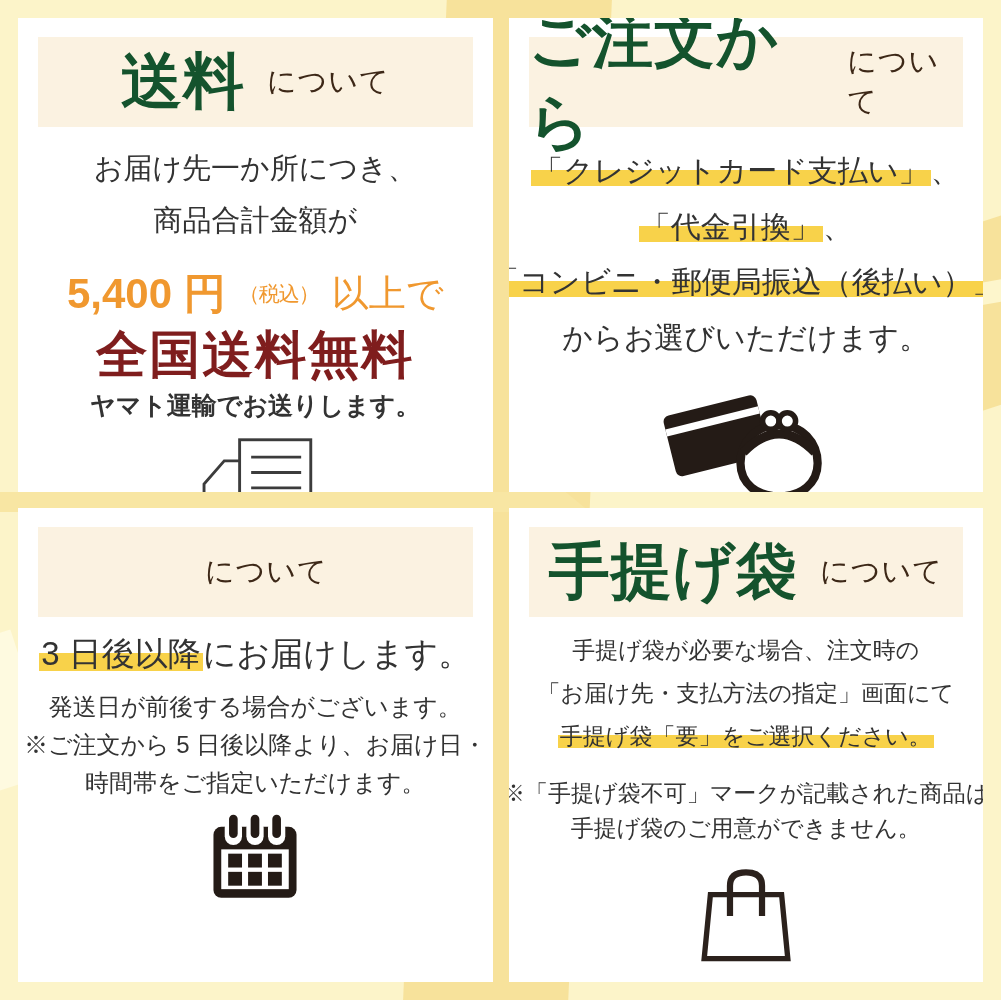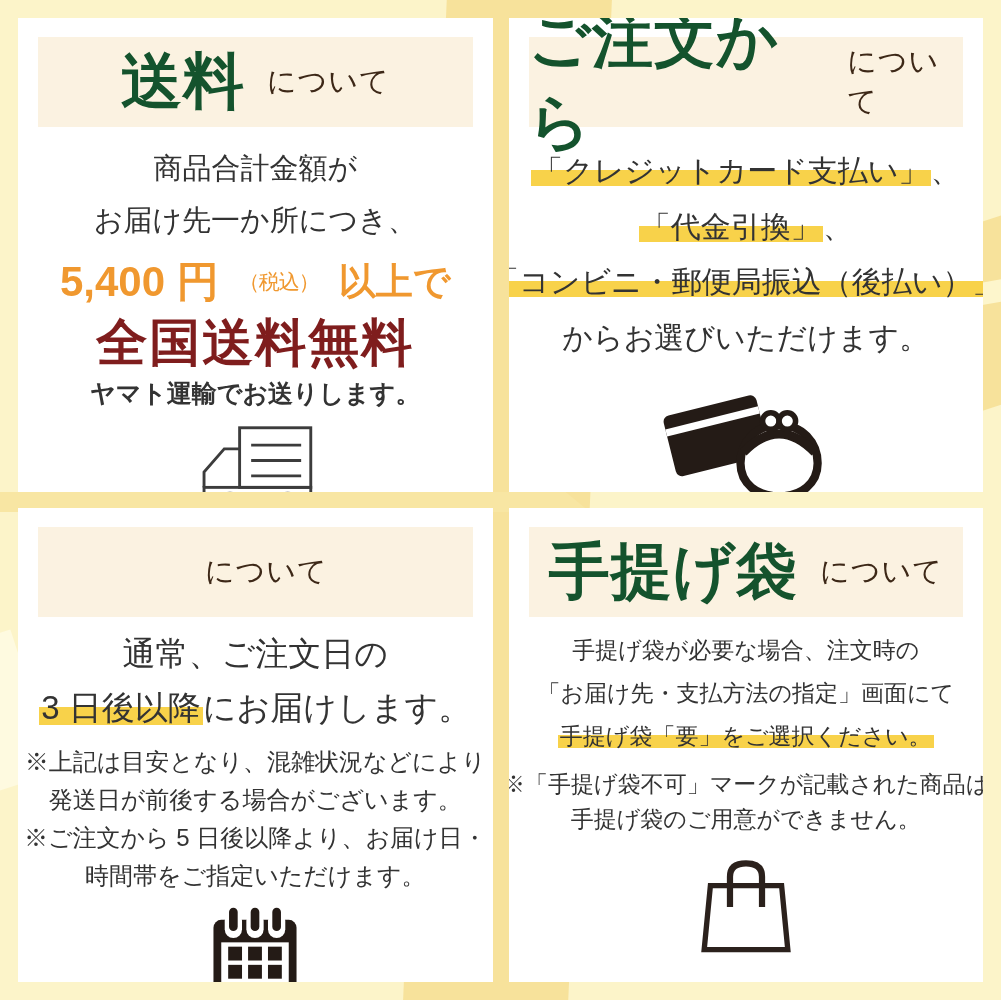--- a/index.html
+++ b/index.html
@@ -37,58 +37,58 @@
   .title-suffix { font-size:29px; font-weight:500; color:#3D2817; margin-left:22px; letter-spacing:1px; }
 
   .line { white-space:nowrap; text-align:center; }
   .hl {
     background-image:linear-gradient(transparent 48%, #F8D24A 48%, #F8D24A 96%, transparent 96%);
     padding:0 2px;
   }
 
   
   .ship-body   { margin-top:15px; font-size:29px; line-height:1.8; }
-  .price-line  { margin-top:8px; display:flex; align-items:center; justify-content:center; gap:20px; color:#F0982F; }
+  .price-line  { margin-top:20px; display:flex; align-items:center; justify-content:center; gap:13px; color:#F0982F; }
   .price       { font-size:42px; font-weight:700; }
   .tax-note    { font-size:21px; font-weight:500; letter-spacing:-1px; }
-  .price-suffix{ font-size:37px; font-weight:700; }
+  .price-suffix{ font-size:37px; font-weight:400; }
   .free        { font-size:51px; font-weight:800; color:#7f1d1d; line-height:1.3; letter-spacing:2px; }
   .carrier     { font-size:25px; margin-top:0;font-weight:bold; }
   .icon-wrap   { margin-top:12px; display:flex; justify-content:center; }
 
   
   .pay-lines { margin-top:16px; font-size:30px; line-height:1.85; }
 
   
   .date-body { margin-top:10px; font-size:33px; line-height:1.65; }
   .notes     { margin-top:7px; font-size:24px; line-height:1.58; }
 
   
   .bag-body { margin-top:12px; font-size:23px; line-height:1.88; }
-  .bag-note { margin-top:8px; font-size:23px; line-height:1.55; }
+  .bag-note { margin-top:17px; font-size:23px; line-height:1.55; }
 </style>
 </head>
 <body>
 
 <div class="bg-shape shape-dark-band"></div>
 <div class="bg-shape shape-dark-gap"></div>
 <div class="bg-shape shape-dark-right"></div>
 <div class="bg-shape shape-light-right"></div>
 <div class="bg-shape shape-light-left"></div>
 
 <div class="grid">
 
   <section class="panel">
     <div class="band">
       <span class="title-main">送料</span>
       <span class="title-suffix">について</span>
     </div>
     <div class="ship-body">
+      <div class="line">お届け先一か所につき、</div>
       <div class="line">商品合計金額が</div>
-      <div class="line">お届け先一か所につき、</div>
     </div>
     <div class="price-line line">
       <span class="price">5,400 円</span>
       <span class="tax-note">（税込）</span>
       <span class="price-suffix">以上で</span>
     </div>
     <div class="free line">全国送料無料</div>
     <div class="carrier line">ヤマト運輸でお送りします。</div>
     <div class="icon-wrap">
       <svg width="128" height="100" viewBox="0 0 132 104" fill="none" stroke="#3C3C3C" stroke-width="3">
@@ -129,25 +129,23 @@
         </g>
       </svg>
     </div>
   </section>
 
   <section class="panel">
     <div class="band">
       <span class="title-suffix">について</span>
     </div>
     <div class="date-body">
-      <div class="line">通常、ご注文日の</div>
       <div class="line"><span class="hl">3 日後以降</span><span>にお届けします。</span></div>
     </div>
     <div class="notes">
-      <div class="line">※上記は目安となり、混雑状況などにより</div>
       <div class="line">発送日が前後する場合がございます。</div>
       <div class="line">※ご注文から 5 日後以降より、お届け日・</div>
       <div class="line">時間帯をご指定いただけます。</div>
     </div>
     <div class="icon-wrap">
       <svg width="90" height="88" viewBox="0 0 104 100">
         <rect x="4" y="14" width="96" height="82" rx="9" fill="#241B16"></rect>
         <rect x="17" y="5" width="20" height="30" rx="10" fill="#FFFFFF"></rect>
         <rect x="42" y="5" width="20" height="30" rx="10" fill="#FFFFFF"></rect>
         <rect x="67" y="5" width="20" height="30" rx="10" fill="#FFFFFF"></rect>

